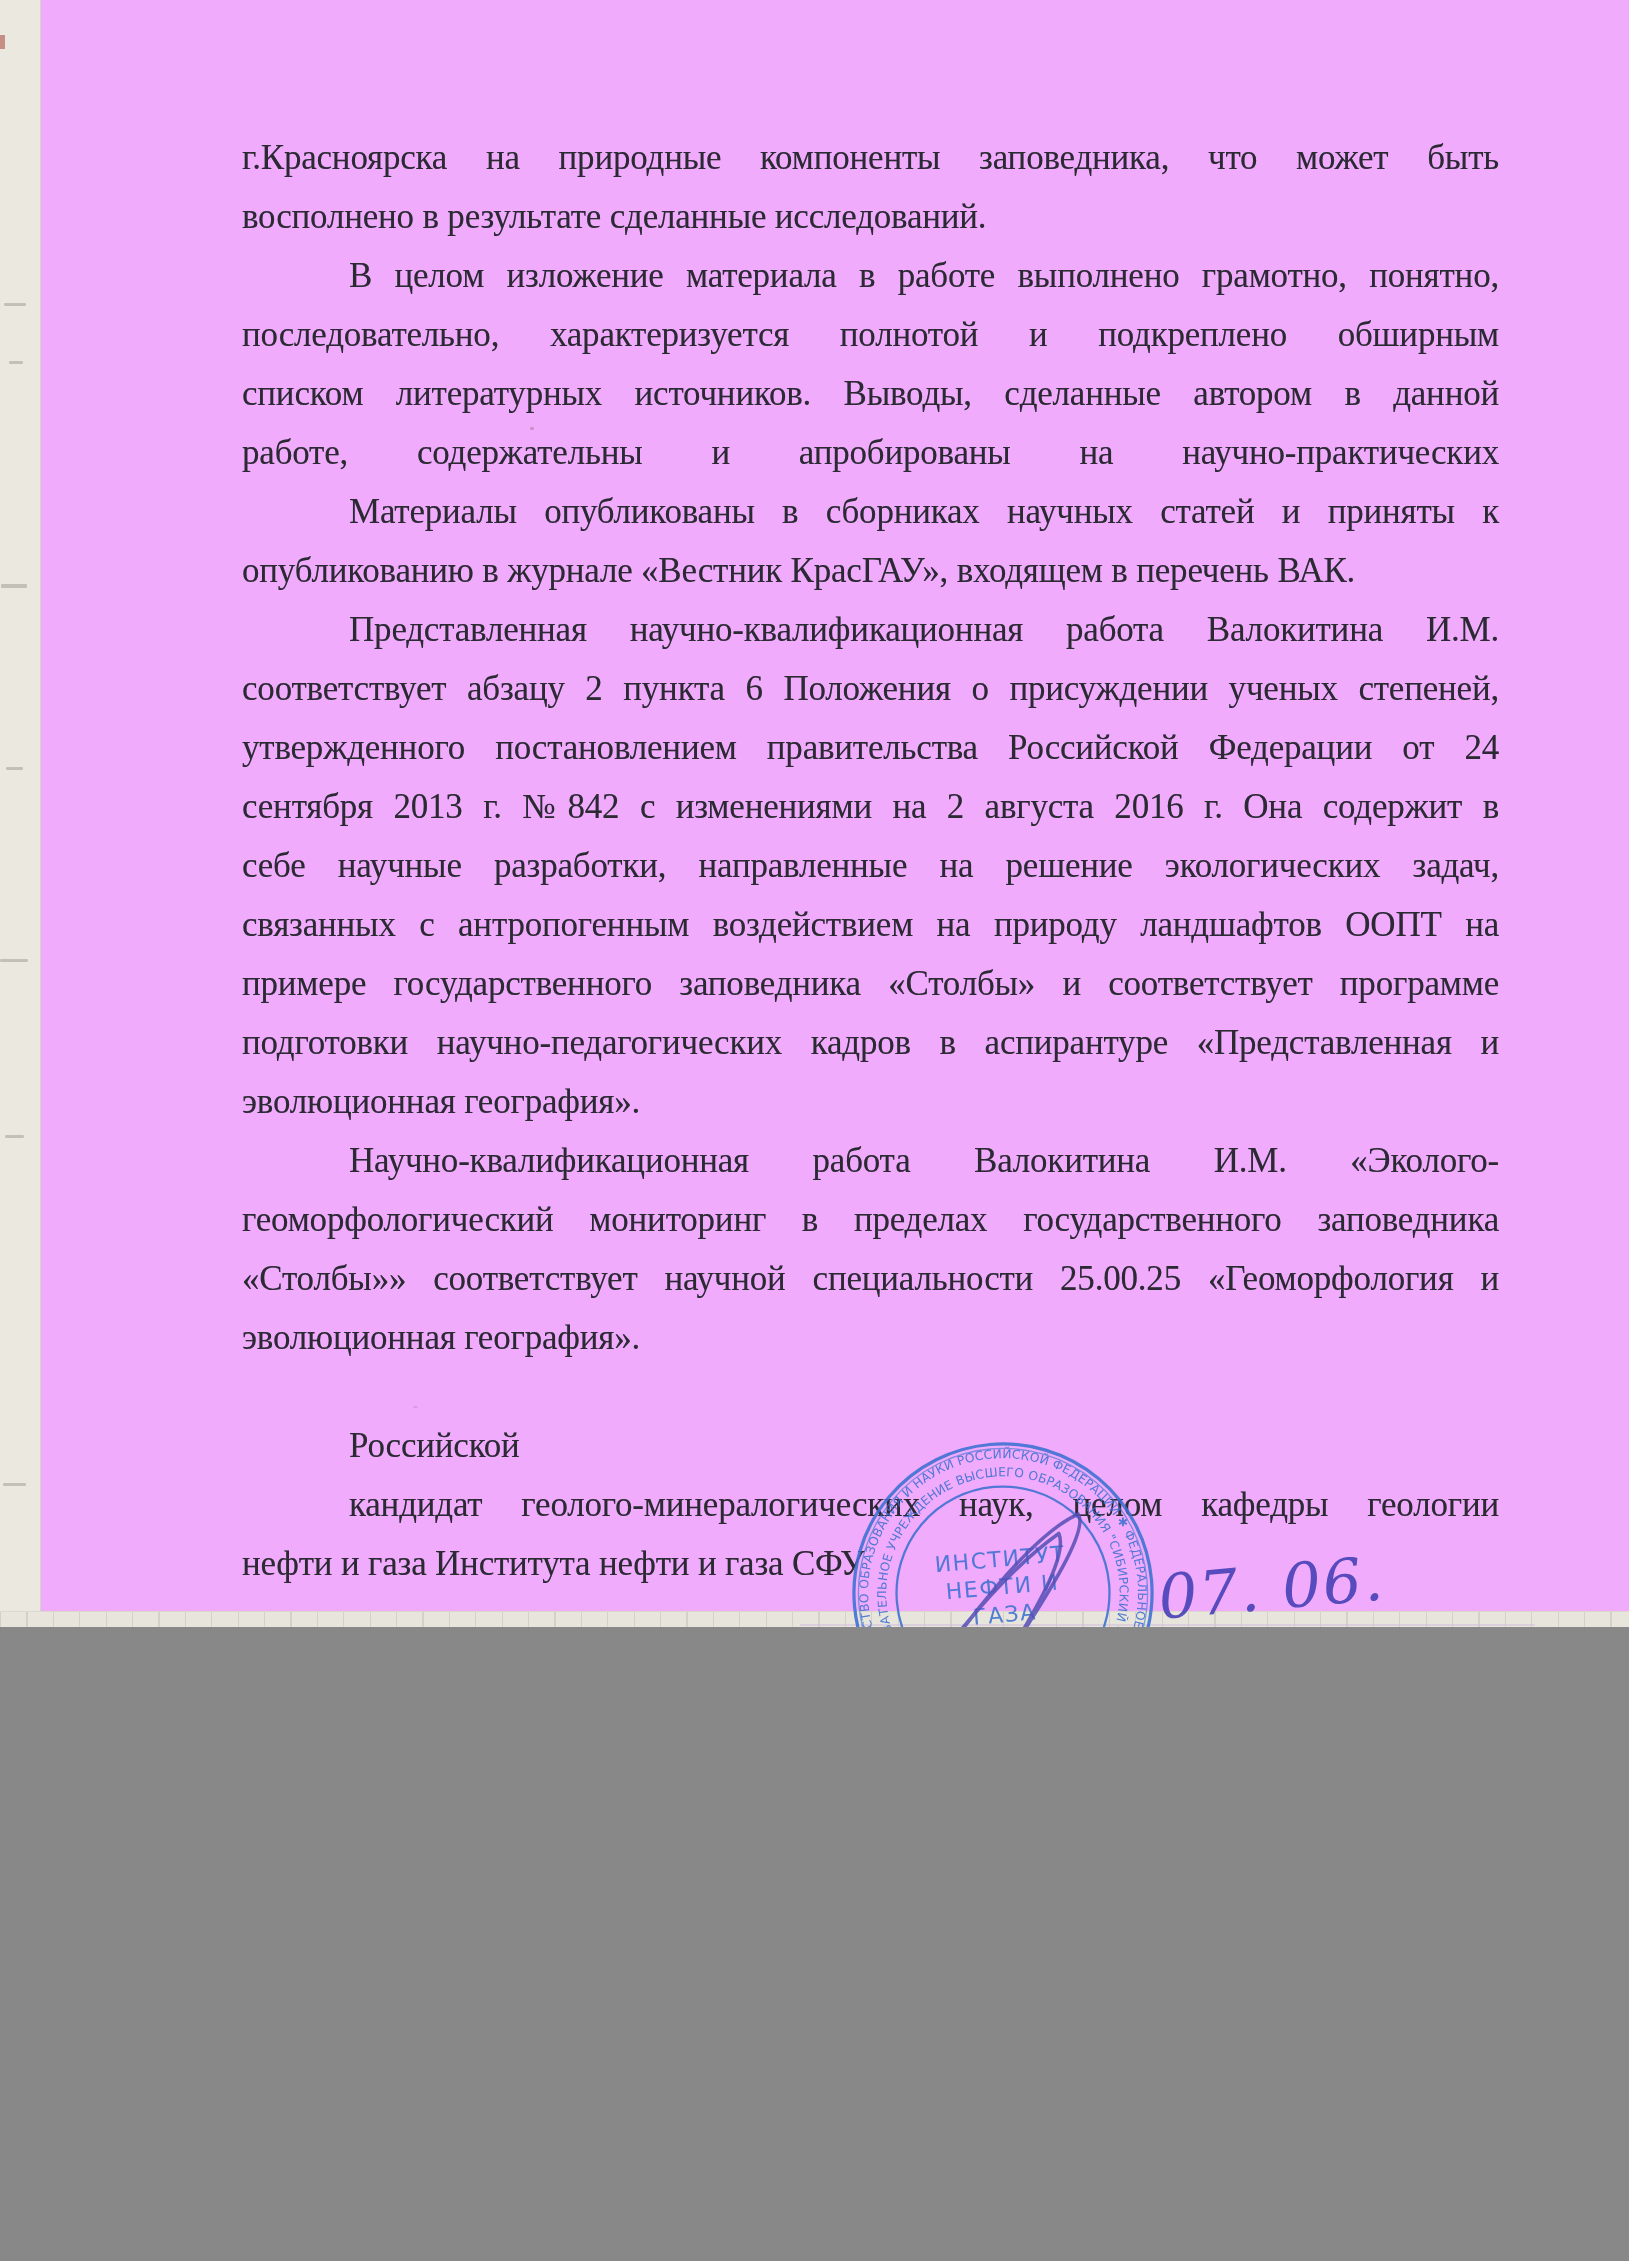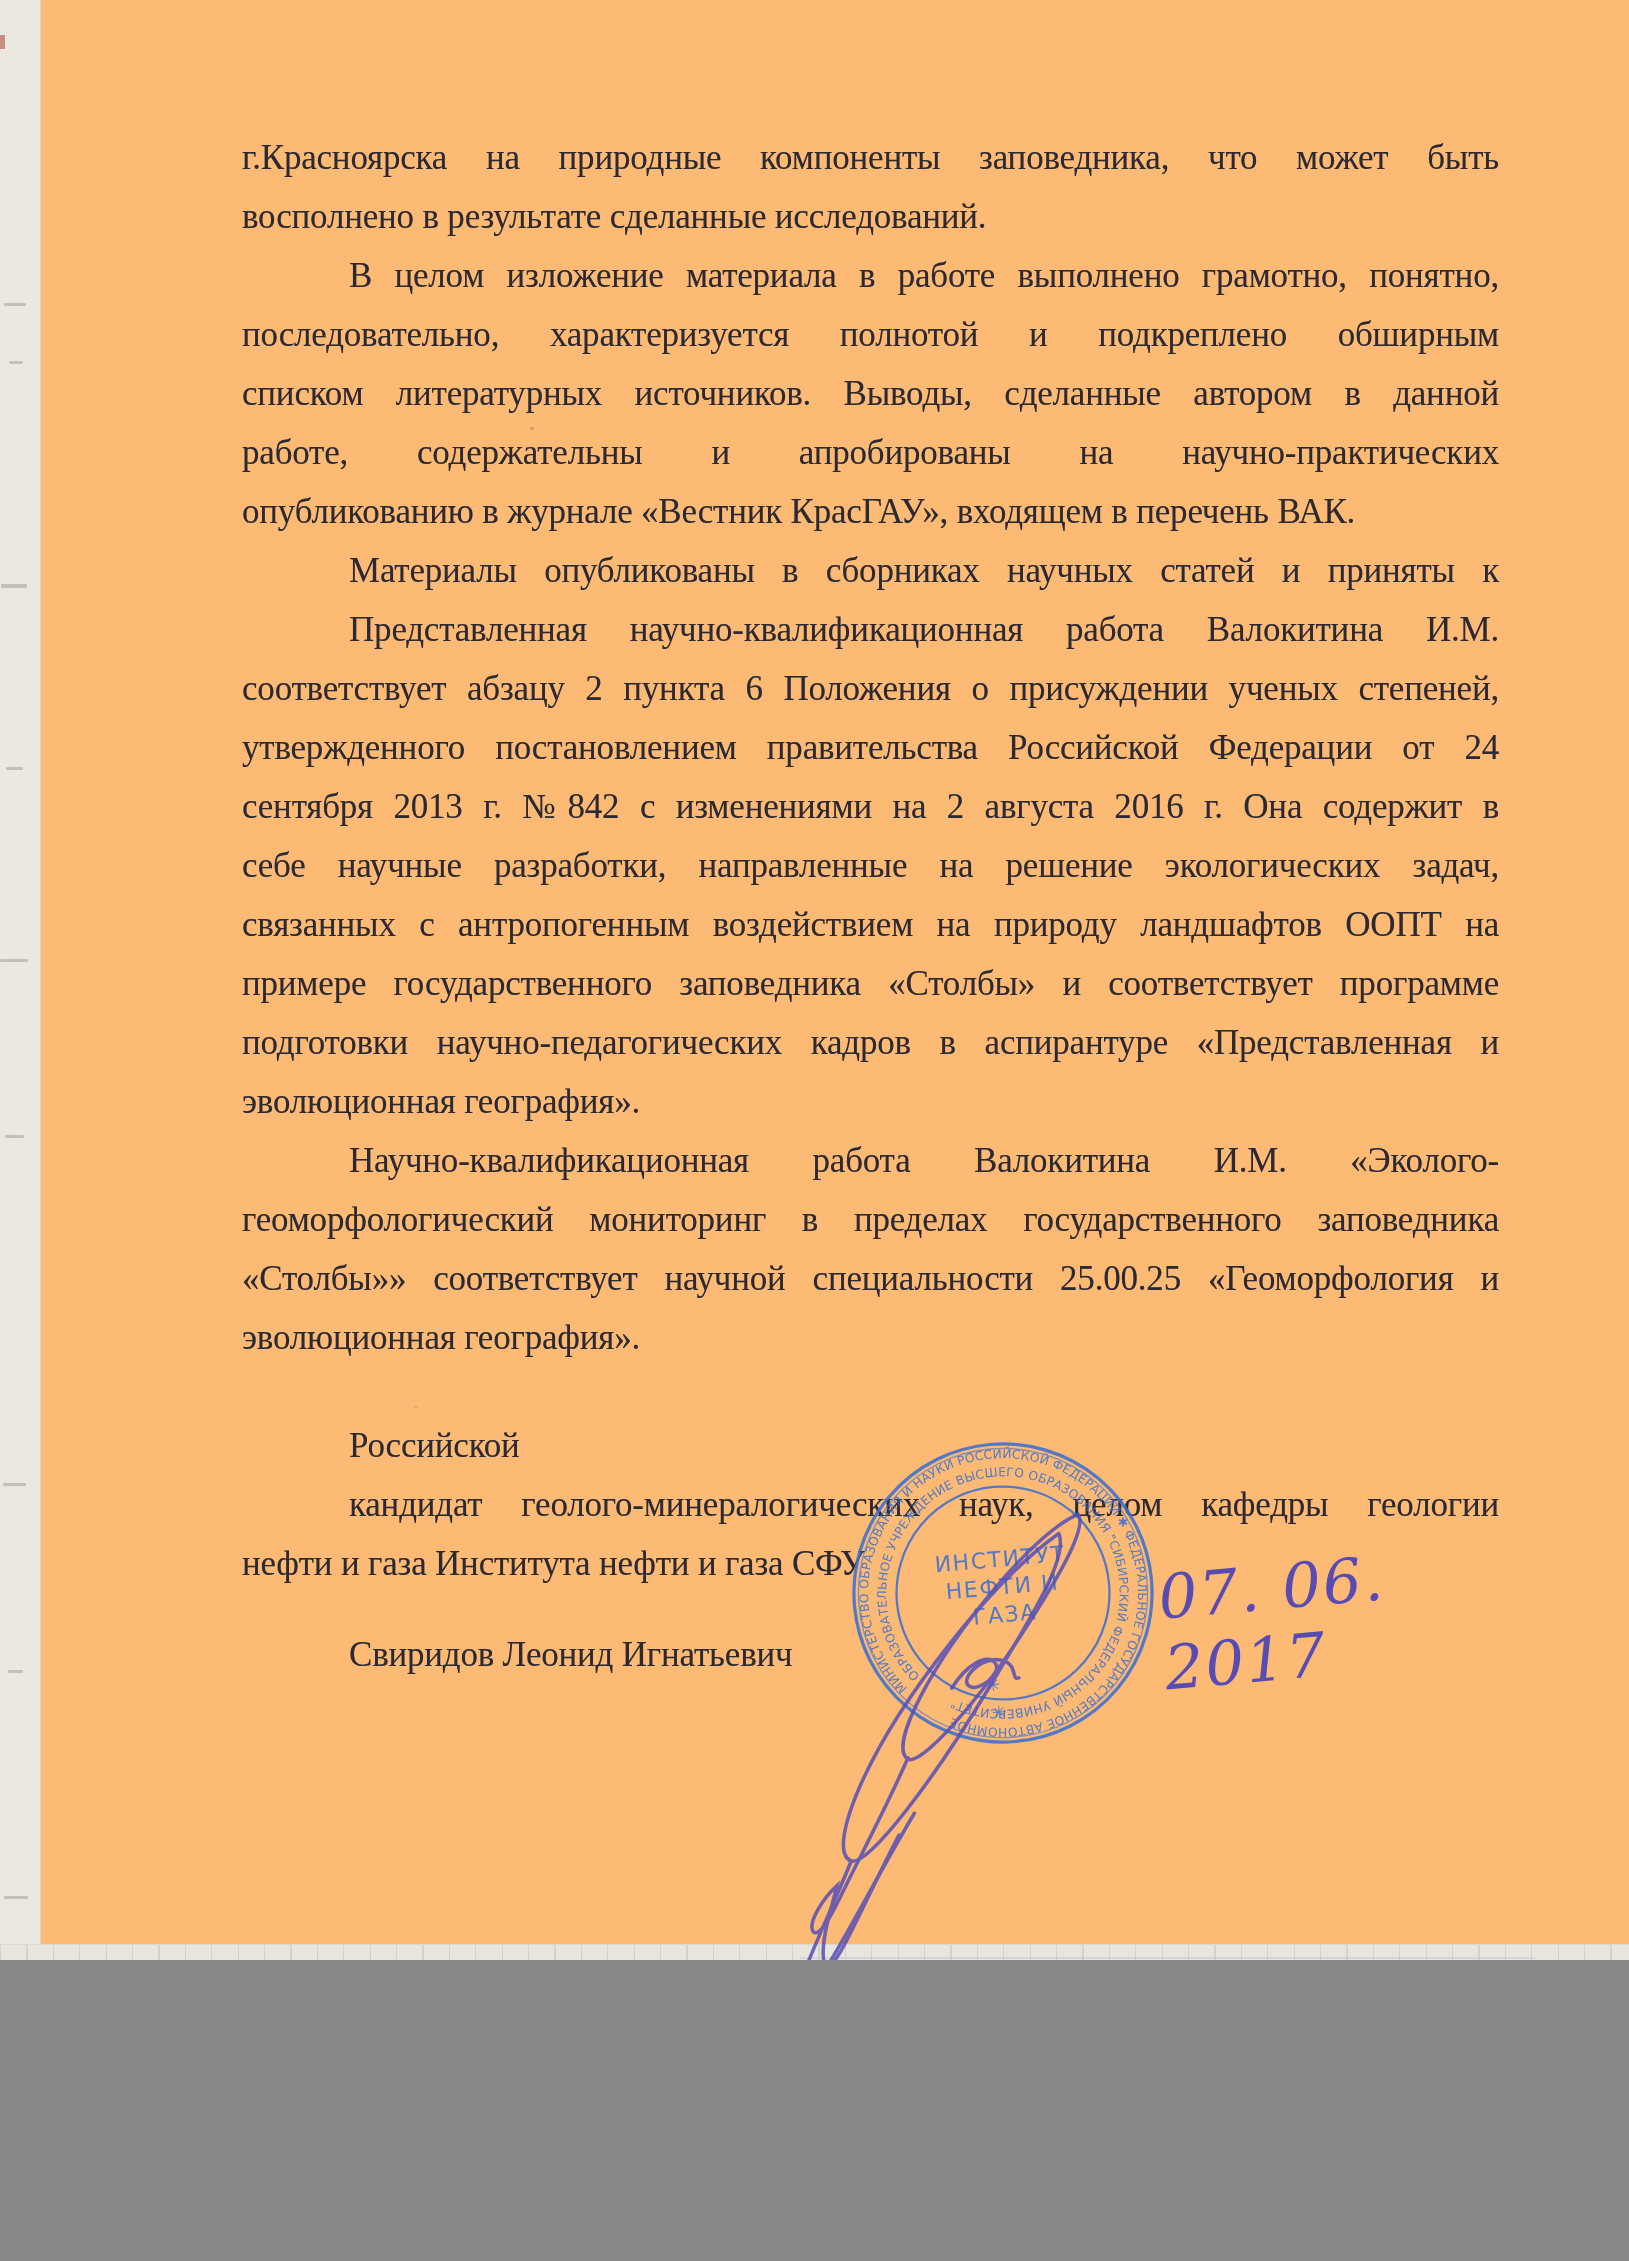--- a/index.html
+++ b/index.html
@@ -1,18 +1,18 @@
 <!DOCTYPE html>
 <html style="font-size:10.3px"><head>
 <meta charset="utf-8">
 <style>
   html,body{margin:0;padding:0;background:#888;}
   .page{
-    position:relative; width:1630px; height:1960px;
-    background:#fdba74; overflow:hidden;
+    position:relative; width:1630px; height:1627px;
+    background:#f0abfc; overflow:hidden;
     font-family:"Liberation Serif", serif;
   }
   
   .edge-left{
     position:absolute; left:0; top:0; bottom:0; width:40px;
     background:#ebe8df; border-right:1.9px solid #d6d3c9;
   }
   .edge-bottom{
     position:absolute; left:0; right:0; bottom:0; height:15.5px;
     background:#e8e5dc;
@@ -77,22 +77,22 @@
   <div class="speck" style="left:803px;top:872px;width:3.2px;height:2.6px;background:rgba(120,100,70,.3);"></div>
   <div class="speck" style="left:413px;top:1406px;width:5.2px;height:1.9px;background:rgba(100,100,100,.2);"></div>
 
   <div class="content">
     <div class="ln">г.Красноярска на природные компоненты заповедника, что может быть</div>
     <div class="ln end">восполнено в результате сделанные исследований.</div>
     <div class="ln ind">В целом изложение материала в работе выполнено грамотно, понятно,</div>
     <div class="ln">последовательно, характеризуется полнотой и подкреплено обширным</div>
     <div class="ln">списком литературных источников.  Выводы, сделанные автором в данной</div>
     <div class="ln">работе, содержательны и апробированы на научно-практических</div>
+    <div class="ln ind">Материалы опубликованы в сборниках научных статей и приняты к</div>
     <div class="ln end">опубликованию в журнале «Вестник КрасГАУ», входящем в перечень ВАК.</div>
-    <div class="ln ind">Материалы опубликованы в сборниках научных статей и приняты к</div>
     <div class="ln ind">Представленная научно-квалификационная работа Валокитина И.М.</div>
     <div class="ln">соответствует абзацу 2 пункта 6 Положения о присуждении ученых степеней,</div>
     <div class="ln">утвержденного постановлением правительства Российской Федерации от 24</div>
     <div class="ln">сентября 2013 г. №842 с изменениями на 2 августа 2016 г. Она содержит в</div>
     <div class="ln">себе научные разработки, направленные на решение экологических задач,</div>
     <div class="ln">связанных с антропогенным воздействием на природу ландшафтов ООПТ на</div>
     <div class="ln">примере государственного заповедника «Столбы» и соответствует программе</div>
     <div class="ln">подготовки научно-педагогических кадров в аспирантуре «Представленная и</div>
     <div class="ln end">эволюционная география».</div>
     <div class="ln ind">Научно-квалификационная работа Валокитина И.М. «Эколого-</div>

